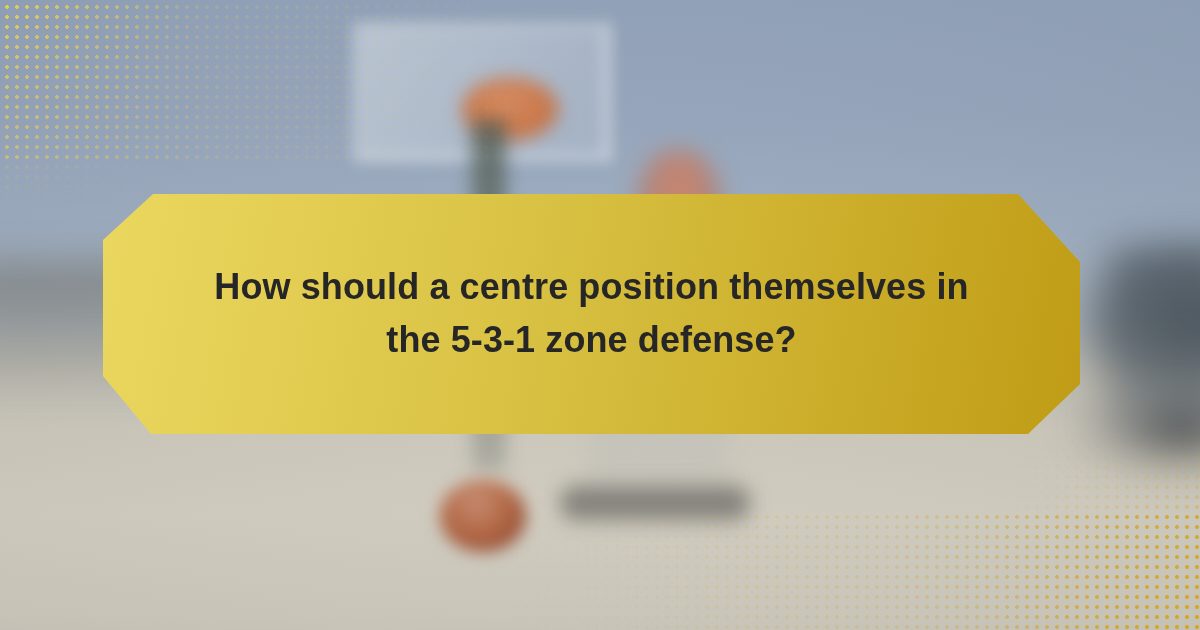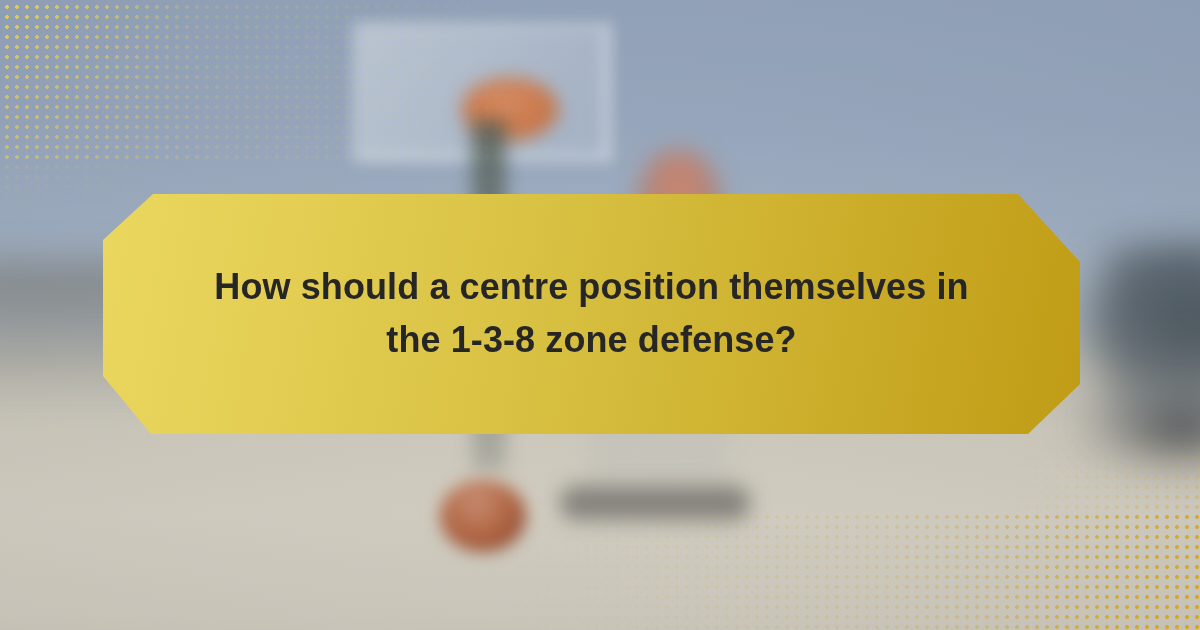--- a/index.html
+++ b/index.html
@@ -286,17 +286,17 @@
   </div>
 
   <div class="dots dots-tl-wide"></div>
   <div class="dots dots-tl"></div>
   <div class="dots dots-br-wide"></div>
   <div class="dots dots-br"></div>
 
   <div class="banner">
     <div class="banner-text">
       <span class="line">How should a centre position themselves in</span>
-      <span class="line">the 1-3-8 zone defense?</span>
+      <span class="line">the 5-3-1 zone defense?</span>
     </div>
   </div>
 
 </div>
 
 </body></html>

